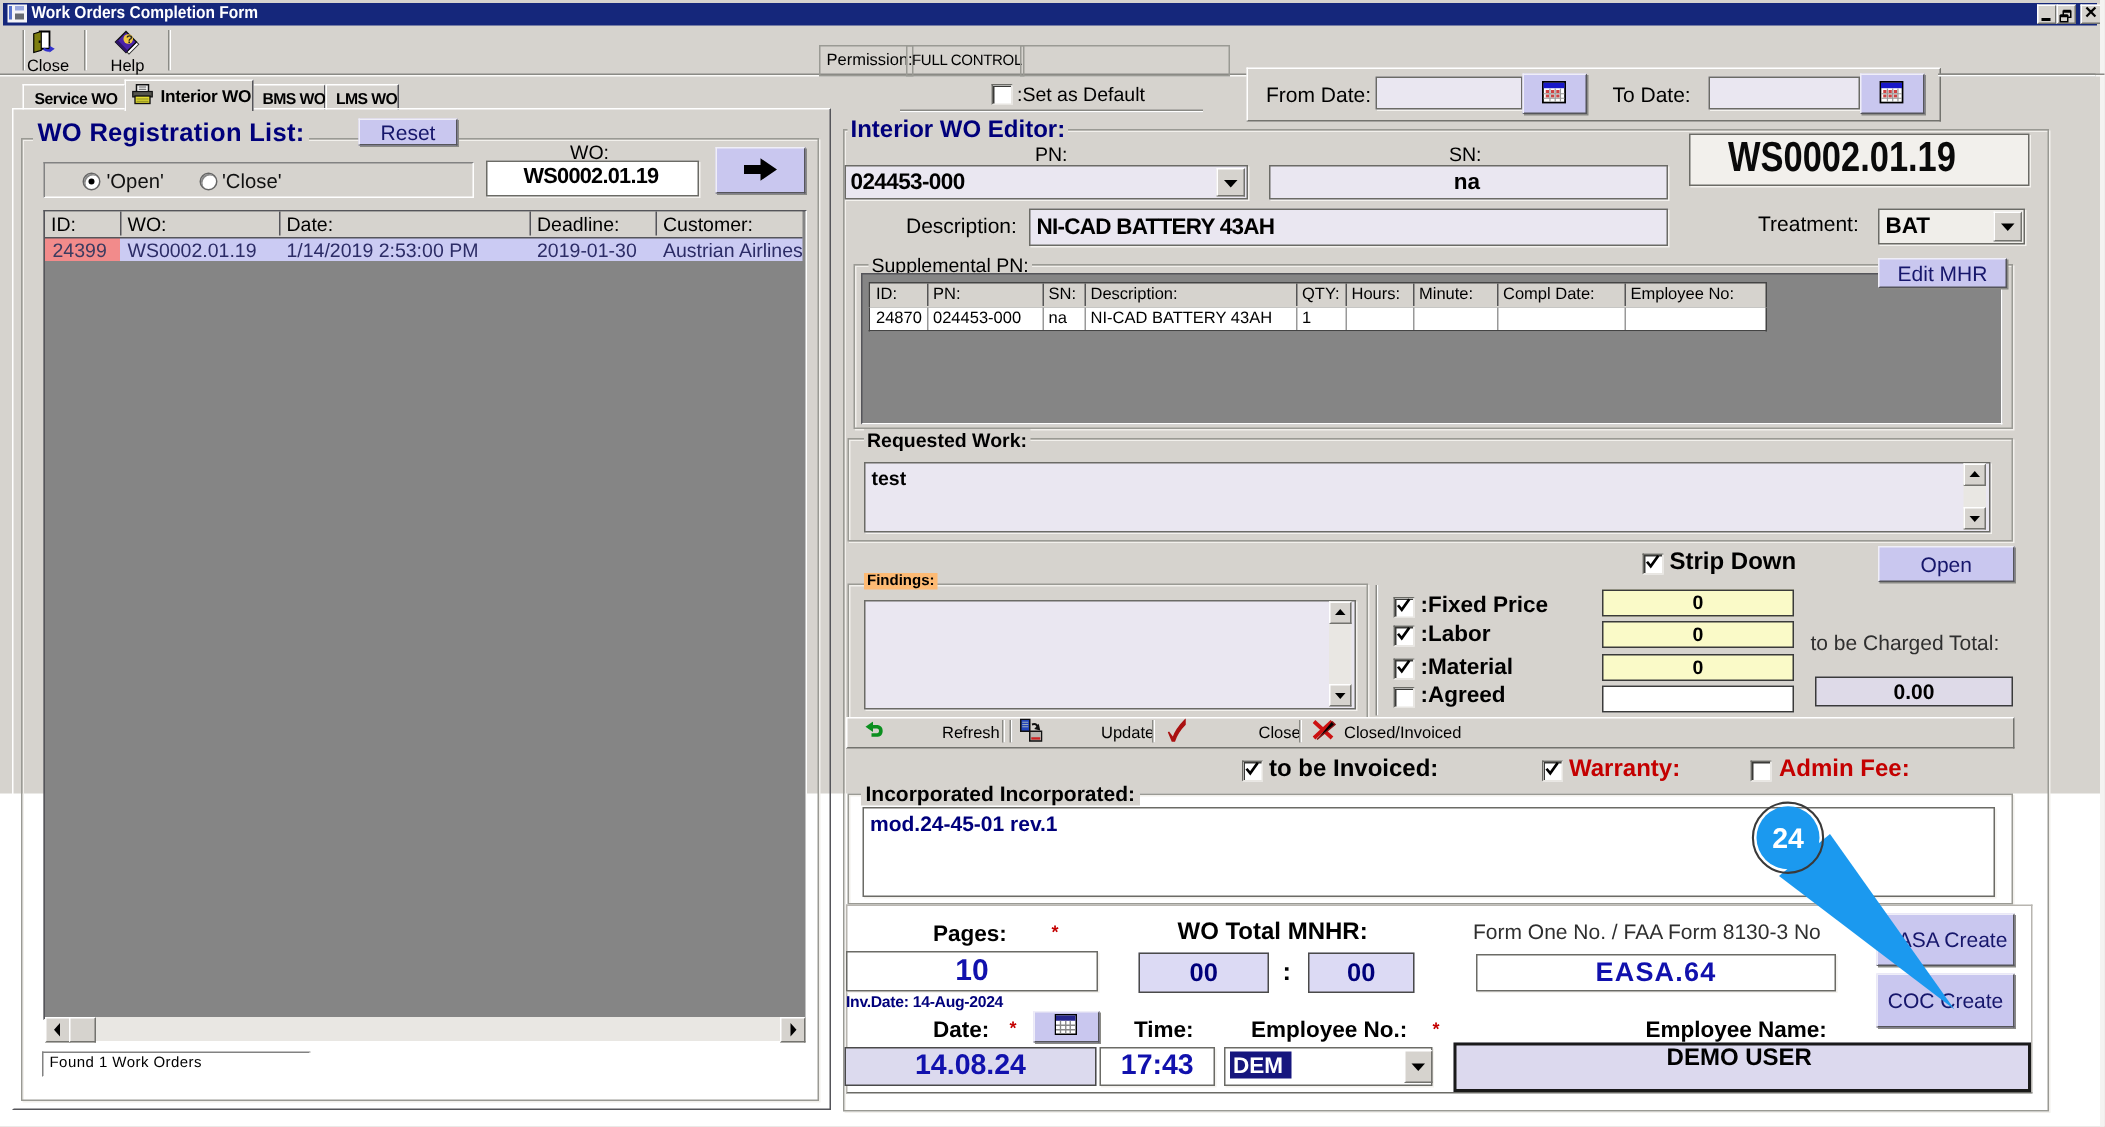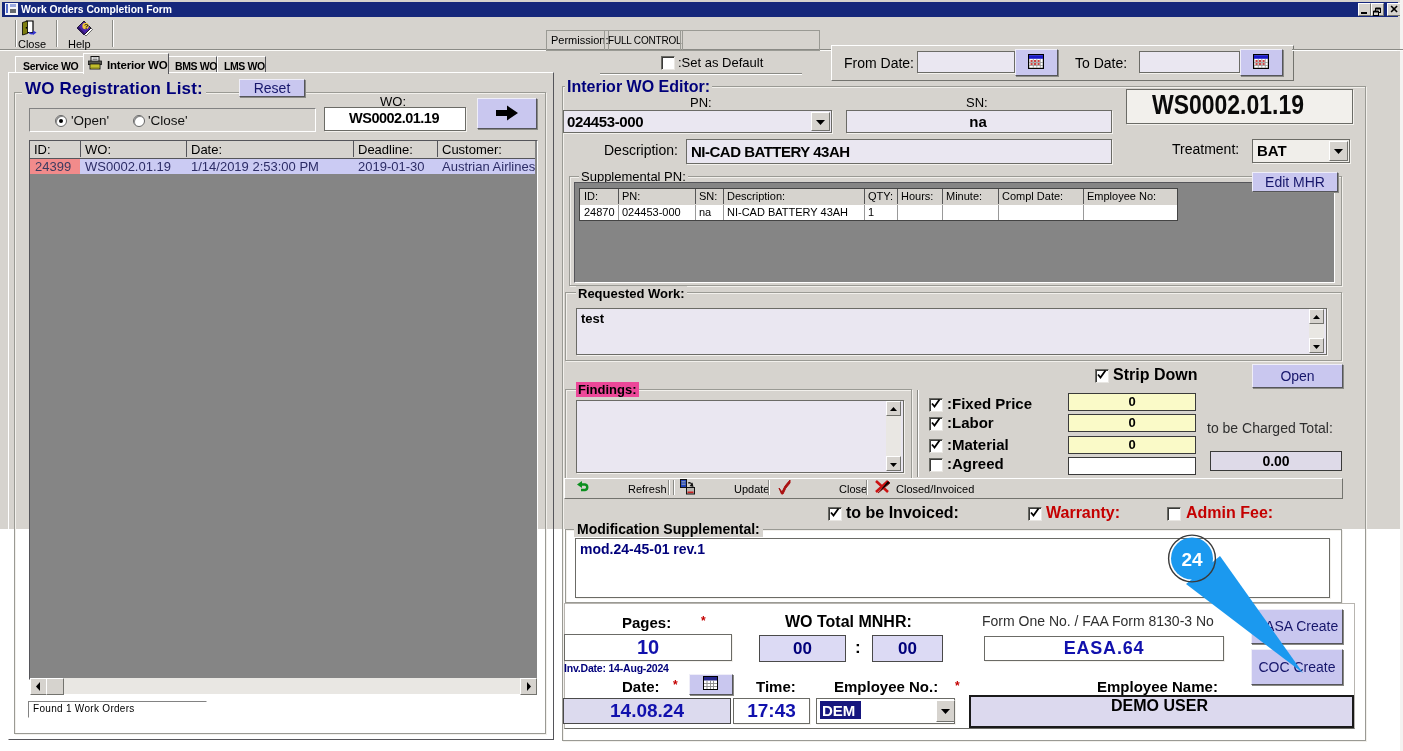--- a/index.html
+++ b/index.html
@@ -59,21 +59,21 @@
 </svg>
 <div class="abs" style="left:15px;top:38px;width:34px;font-size:11px;text-align:center;color:#000;">Close</div>
 
 <svg class="abs" style="left:74px;top:20px;" width="20" height="17" viewBox="0 0 20 17">
  <path d="M10.5 14.5 L17 8 L18.5 9.5 L12 16 Z" fill="#fff" stroke="#333" stroke-width="0.7"></path>
  <path d="M3 8 L10 1 L17 8 L10 15 Z" fill="#4a23a8" stroke="#111" stroke-width="0.9"></path>
  <path d="M3 8 L10 15 L11.2 13.8 L4.5 6.6 Z" fill="#2d1468"></path>
  <circle cx="11.5" cy="6" r="3.2" fill="#f0c63e"></circle>
  <text x="10" y="8.6" font-size="7.5" font-weight="bold" fill="#222" font-family="Liberation Sans, sans-serif">?</text>
 </svg>
-<div class="abs" style="left:68px;top:38px;width:34px;font-size:11px;color:#000;">Help</div>
+<div class="abs" style="left:68px;top:38px;width:34px;font-size:11px;text-align:center;color:#000;">Help</div>
 
 <div class="abs" style="left:546px;top:30px;width:57px;height:19px;border:1px solid #9a9a94;font-size:11px;color:#000;line-height:19px;padding-left:4px;">Permission:</div>
 <div class="abs" style="left:604px;top:30px;width:74px;height:19px;border:1px solid #9a9a94;font-size:10px;letter-spacing:-0.2px;color:#000;line-height:19px;padding-left:3px;overflow:hidden;">FULL CONTROL</div>
 <div class="abs" style="left:680px;top:30px;width:138px;height:19px;border:1px solid #9a9a94;"></div>
 
 <div class="abs" style="left:15px;top:56px;width:67px;height:16px;background:#d6d3ce;border-top:1px solid #fff;border-left:1px solid #fff;border-right:1px solid #55555a;"></div>
 <div class="abs b" style="left:23px;top:60px;font-size:10.5px;letter-spacing:-0.3px;color:#000;">Service WO</div>
 <div class="abs" style="left:168px;top:56px;width:47px;height:16px;background:#d6d3ce;border-top:1px solid #fff;border-left:1px solid #fff;border-right:1px solid #55555a;"></div>
 <div class="abs b" style="left:175px;top:60px;font-size:10.5px;letter-spacing:-0.4px;color:#000;">BMS WO</div>
 <div class="abs" style="left:217px;top:56px;width:47px;height:16px;background:#d6d3ce;border-top:1px solid #fff;border-left:1px solid #fff;border-right:1px solid #55555a;"></div>
@@ -271,21 +271,21 @@
 
 <div class="abs cb" style="left:1095px;top:369px;">
       <svg width="13" height="13" style="position:absolute;left:-1px;top:-1px;">
         <path d="M3 5.5 L5.5 8.5 L10.5 1.5" stroke="#000" stroke-width="1.8" fill="none"></path>
       </svg>
     </div>
 <div class="abs b" style="left:1113px;top:366px;font-size:16px;color:#000;">Strip Down</div>
 <div class="abs btn" style="left:1252px;top:364px;width:89px;height:22px;font-size:14px;line-height:22px;">Open</div>
 
 <div class="abs grp" style="left:565px;top:389px;width:345px;height:88px;"></div>
-<div class="abs b" style="left:576px;top:382px;font-size:13px;color:#000;background:#ec4899;padding:0 2px;">Findings:</div>
+<div class="abs b" style="left:576px;top:382px;font-size:10px;color:#000;background:#fdba74;padding:0 2px;">Findings:</div>
 <div class="abs sunk" style="left:576px;top:400px;width:326px;height:71px;background:#eae7f1;"></div>
 <div class="abs" style="left:886px;top:401px;width:15px;height:69px;background:#e9e7e3;">
  <div class="abs raise" style="left:0;top:0;width:13px;height:13px;background:#d6d3ce;"><svg width="13" height="13">
           <path d="M3 8 L6.5 4 L10 8 Z" fill="#000"></path>
         </svg></div>
  <div class="abs raise" style="left:0;top:55px;width:13px;height:13px;background:#d6d3ce;"><svg width="13" height="13">
           <path d="M3 5 L6.5 9 L10 5 Z" fill="#000"></path>
         </svg></div>
 </div>
 <div class="abs" style="left:917px;top:390px;width:1px;height:87px;background:#8a8a85;border-right:1px solid #fff;"></div>
@@ -355,21 +355,21 @@
 <div class="abs cb" style="left:1028px;top:507px;">
       <svg width="13" height="13" style="position:absolute;left:-1px;top:-1px;">
         <path d="M3 5.5 L5.5 8.5 L10.5 1.5" stroke="#000" stroke-width="1.8" fill="none"></path>
       </svg>
     </div>
 <div class="abs b red" style="left:1046px;top:504px;font-size:16px;">Warranty:</div>
 <div class="abs cb" style="left:1167px;top:507px;"></div>
 <div class="abs b red" style="left:1186px;top:504px;font-size:16px;">Admin Fee:</div>
 
 <div class="abs grp" style="left:565px;top:529px;width:775px;height:72px;"></div>
-<div class="abs b" style="left:574px;top:521px;font-size:14px;color:#000;background:#d6d3ce;padding:0 3px;">Modification Supplemental:</div>
+<div class="abs b" style="left:574px;top:521px;font-size:14px;color:#000;background:#d6d3ce;padding:0 3px;">Incorporated Incorporated:</div>
 <div class="abs sunk" style="left:575px;top:538px;width:753px;height:58px;background:#fff;"></div>
 <div class="abs b navy" style="left:580px;top:541px;font-size:14px;">mod.24-45-01 rev.1</div>
 
 <div class="abs" style="left:564px;top:603px;width:789px;height:124px;border:1px solid #b8b5b0;border-bottom:1px solid #6b6b66;"></div>
 <div class="abs b" style="left:622px;top:614px;font-size:15px;color:#000;">Pages:</div>
 <div class="abs b red" style="left:701px;top:614px;font-size:12px;">*</div>
 <div class="abs b" style="left:785px;top:613px;font-size:16px;color:#000;">WO Total MNHR:</div>
 <div class="abs" style="left:982px;top:613px;font-size:14px;color:#2f2f2f;">Form One No. / FAA Form 8130-3 No</div>
 <div class="abs sunk" style="left:564px;top:634px;width:166px;height:25px;background:#fff;"></div>
 <div class="abs b blue" style="left:564px;top:636px;width:168px;text-align:center;font-size:20px;">10</div>

